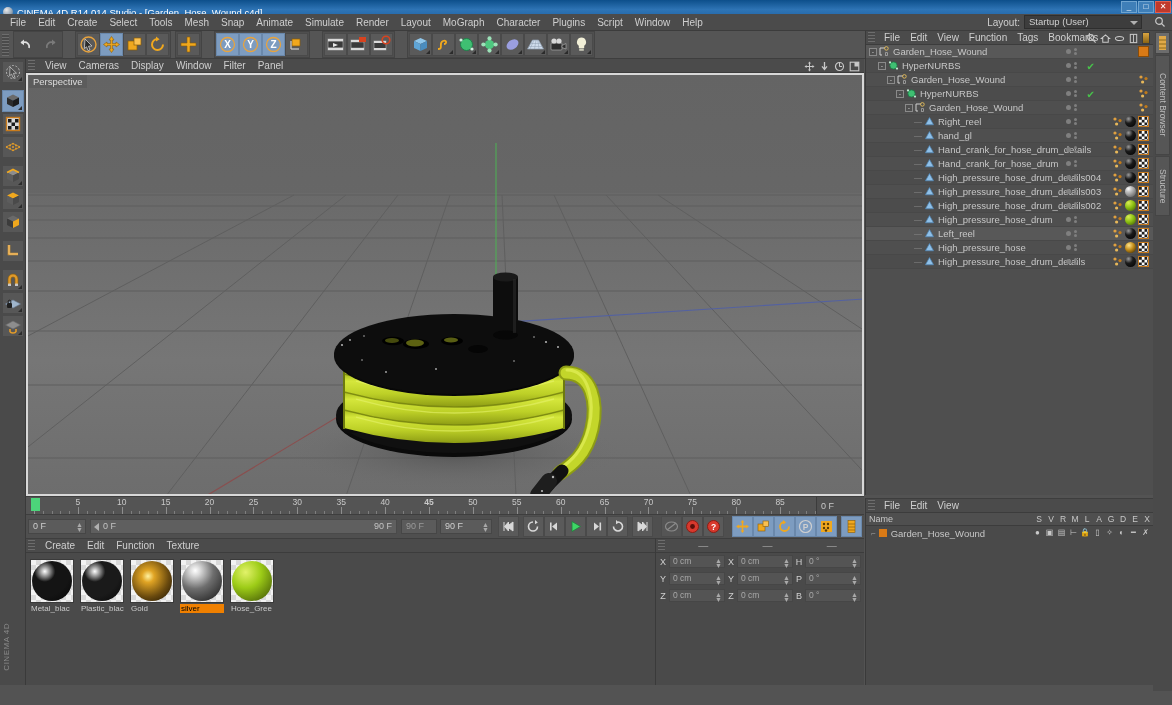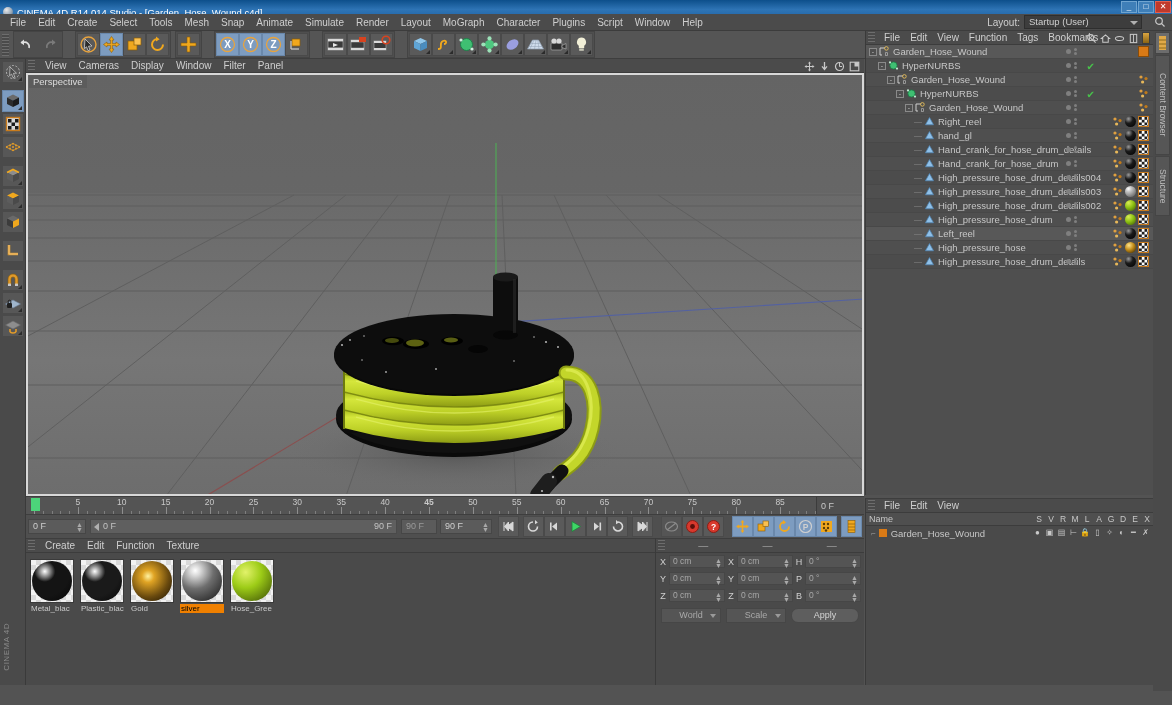--- a/index.html
+++ b/index.html
@@ -1105,31 +1105,20 @@
         </div>
         <div class="co-row">
           <div class="co-lbl">Z</div>
           <div class="co-fld">0 cm<span class="spin">▲<br>▼</span></div>
           <div class="co-lbl">Z</div>
           <div class="co-fld">0 cm<span class="spin">▲<br>▼</span></div>
           <div class="co-lbl">B</div>
           <div class="co-fld">0 °<span class="spin">▲<br>▼</span></div>
         </div>
       </div>
-    <div class="co-btm">
-      <div class="co-sel">
-        <span>World</span>
-        <span class="arrow"></span>
-      </div>
-      <div class="co-sel">
-        <span>Scale</span>
-        <span class="arrow"></span>
-      </div>
-      <div class="co-apply">Apply</div>
-    </div>
   </div>
 
   <div class="objman">
     <div class="om-bar">
       <div class="vgrip"></div>
       <div id="om-menu" style="display:flex;">
           <div class="vmi">File</div>
           <div class="vmi">Edit</div>
           <div class="vmi">View</div>
           <div class="vmi">Function</div>

